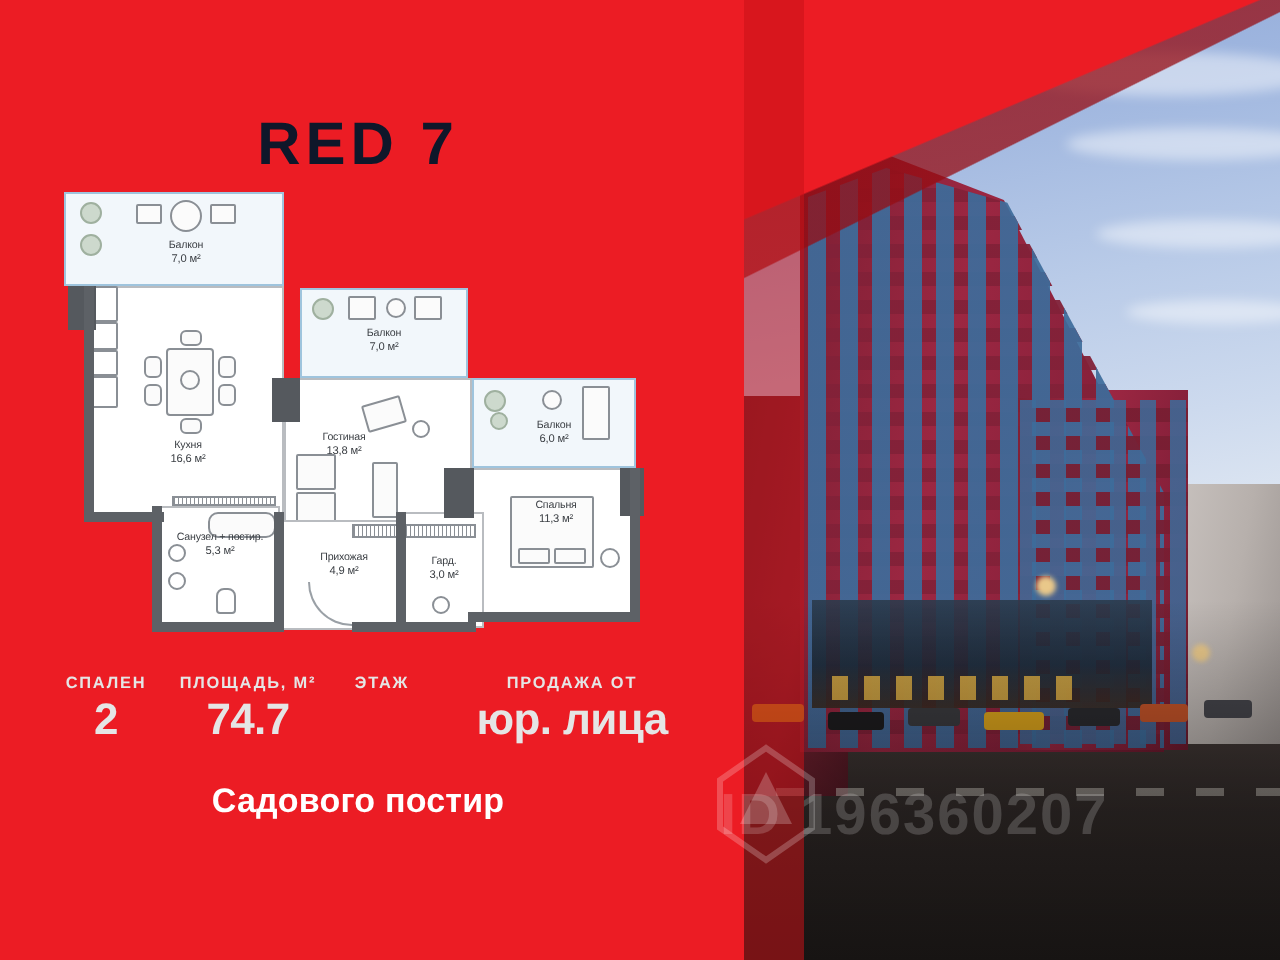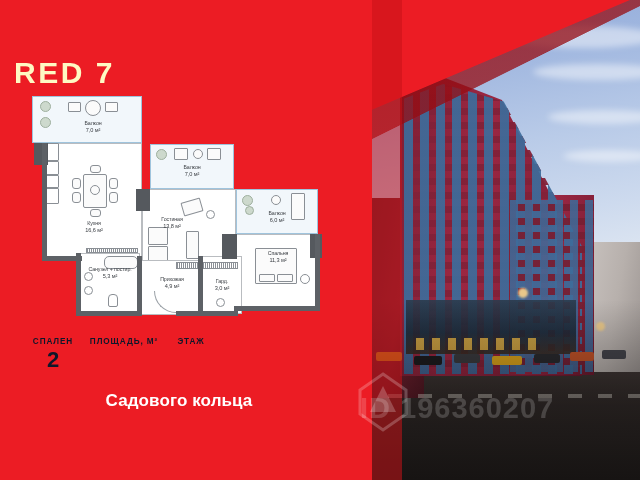--- a/index.html
+++ b/index.html
@@ -7,22 +7,22 @@
     width:640px;height:480px;overflow:hidden;
     font-family:"Liberation Sans", sans-serif;
     background:#ec1c24;
   }
   .canvas{position:relative;width:640px;height:480px;background:#ec1c24;overflow:hidden;}
 
   
   .left-panel{position:absolute;left:0;top:0;width:358px;height:480px;background:#ec1c24;}
 
   .brand{
-    position:absolute;left:0;top:56px;width:358px;
-    color:#fef9c3;font-size:30px;font-weight:bold;letter-spacing:2.5px;padding-left:14px;
+    position:absolute;left:0;top:56px;width:358px;text-align:center;
+    color:#0f172a;font-size:30px;font-weight:bold;letter-spacing:2.5px;
   }
 
   
   .plan{position:absolute;left:26px;top:96px;width:306px;height:225px;}
   .room{position:absolute;background:#ffffff;border:1px solid #b9bcc0;box-sizing:border-box;}
   .balc{position:absolute;background:#f2f7fb;border:1px solid #9fc4dd;box-sizing:border-box;}
   .wallv{position:absolute;background:#5d6166;}
   .wallh{position:absolute;background:#5d6166;}
   .pillar{position:absolute;background:#55595e;}
   .lbl{position:absolute;text-align:center;color:#3b3f44;font-size:5.3px;line-height:1.38;
@@ -34,21 +34,21 @@
   .circ{position:absolute;border:0.8px solid #8a8f95;border-radius:50%;box-sizing:border-box;}
   .plant{position:absolute;border-radius:50%;background:#cdd9cd;border:0.8px solid #9fb09f;box-sizing:border-box;}
   .hatch{position:absolute;background:
       repeating-linear-gradient(90deg,#8a8f95 0 0.6px,transparent 0.6px 2px);
       border:0.8px solid #8a8f95;box-sizing:border-box;}
   .door{position:absolute;border-left:0.8px solid #9aa0a6;border-bottom:0.8px solid #9aa0a6;
         border-radius:0 0 0 100%;box-sizing:border-box;}
 
   
   .stats{position:absolute;left:0;top:336px;width:358px;height:46px;}
-  .stat{position:absolute;text-align:center;color:#0f172a;}
+  .stat{position:absolute;text-align:center;color:#e5e5e5;}
   .stat .cap{font-size:8.2px;font-weight:bold;letter-spacing:0.9px;text-transform:uppercase;
              line-height:11px;white-space:nowrap;}
   .stat .val{font-size:22px;font-weight:bold;line-height:25px;letter-spacing:-0.3px;white-space:nowrap;}
 
   .tagline{
     position:absolute;left:0;top:390px;width:358px;text-align:center;color:#ffffff;
     font-size:17px;font-weight:bold;line-height:21px;letter-spacing:0.1px;
   }
 
   
@@ -206,28 +206,33 @@
       <div class="wallv" style="left:289px;top:138px;width:5px;height:76px;"></div>
     </div>
 
     <div class="stats">
       <div class="stat" style="left:10px;top:0;width:86px;">
         <div class="cap">СПАЛЕН</div>
         <div class="val">2</div>
       </div>
       <div class="stat" style="left:78px;top:0;width:92px;">
         <div class="cap">ПЛОЩАДЬ, м²</div>
+        <div class="val">74.7</div>
       </div>
       <div class="stat" style="left:155px;top:0;width:72px;">
         <div class="cap">ЭТАЖ</div>
       </div>
+      <div class="stat" style="left:222px;top:0;width:128px;">
+        <div class="cap">ПРОДАЖА ОТ</div>
+        <div class="val">юр. лица</div>
+      </div>
     </div>
 
     <div class="tagline">
-      <div>Садового кольца</div>
+      <div>Садового постир</div>
     </div>
   </div>
 
   <div class="right-panel">
 
     <div class="sky"></div>
     <div class="cloud" style="left:150px;top:26px;width:150px;height:22px;"></div>
     <div class="cloud" style="left:175px;top:64px;width:130px;height:16px;"></div>
     <div class="cloud" style="left:190px;top:110px;width:110px;height:14px;"></div>
     <div class="cloud" style="left:205px;top:150px;width:90px;height:12px;"></div>

